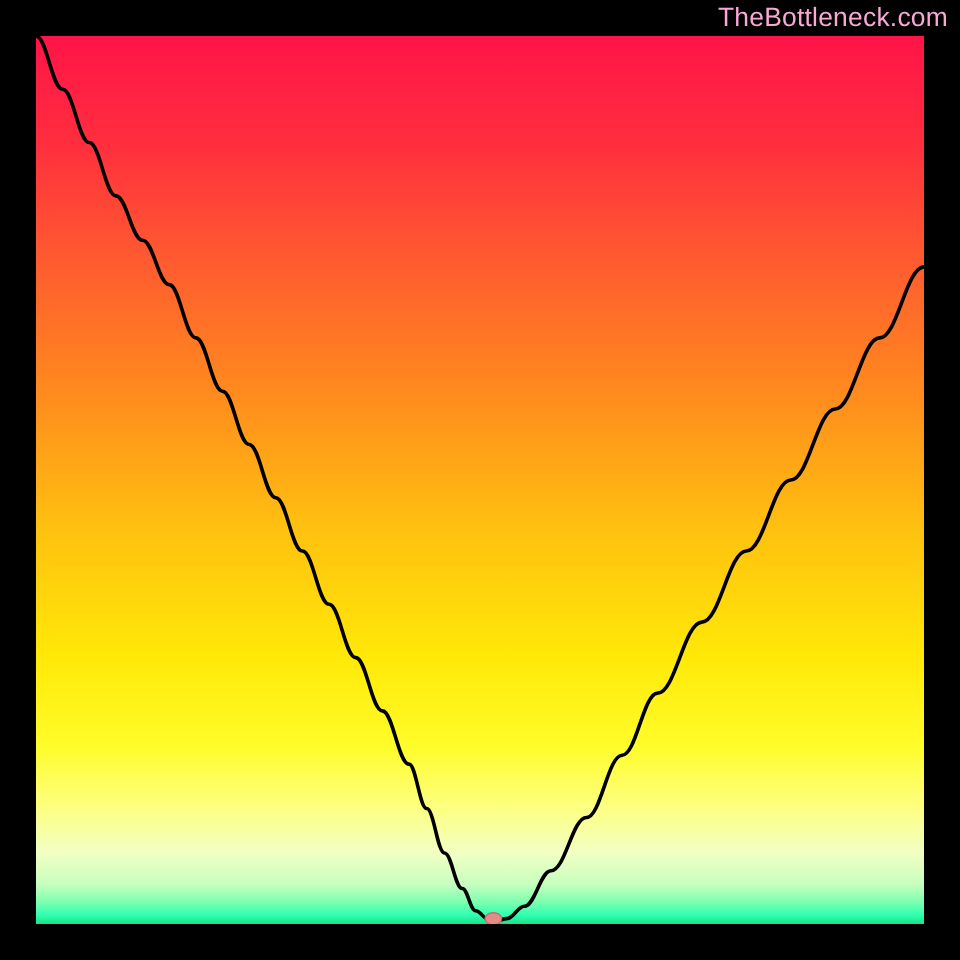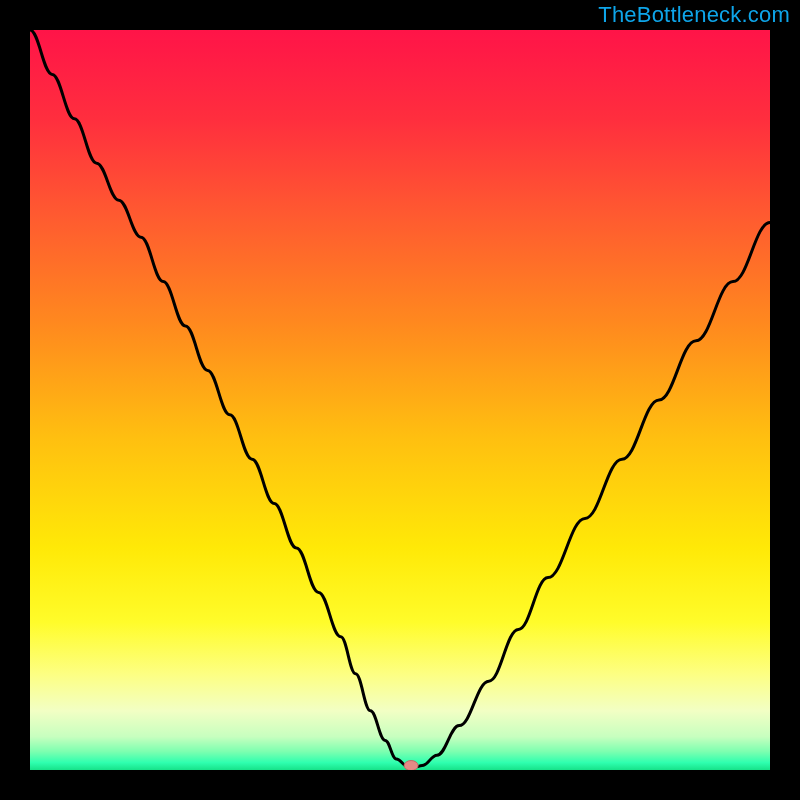--- a/index.html
+++ b/index.html
@@ -14,21 +14,21 @@
   .frame {
     position: relative;
     width: 800px;
     height: 800px;
     background: #000;
   }
   .watermark {
     position: absolute;
     top: 2px;
     right: 10px;
-    color: #0ea5e9;
+    color: #f9a8d4;
     font-size: 22px;
     font-weight: 400;
     letter-spacing: 0.2px;
     z-index: 10;
     user-select: none;
   }
   .plot-area {
     position: absolute;
     left: 30px;
     top: 30px;

